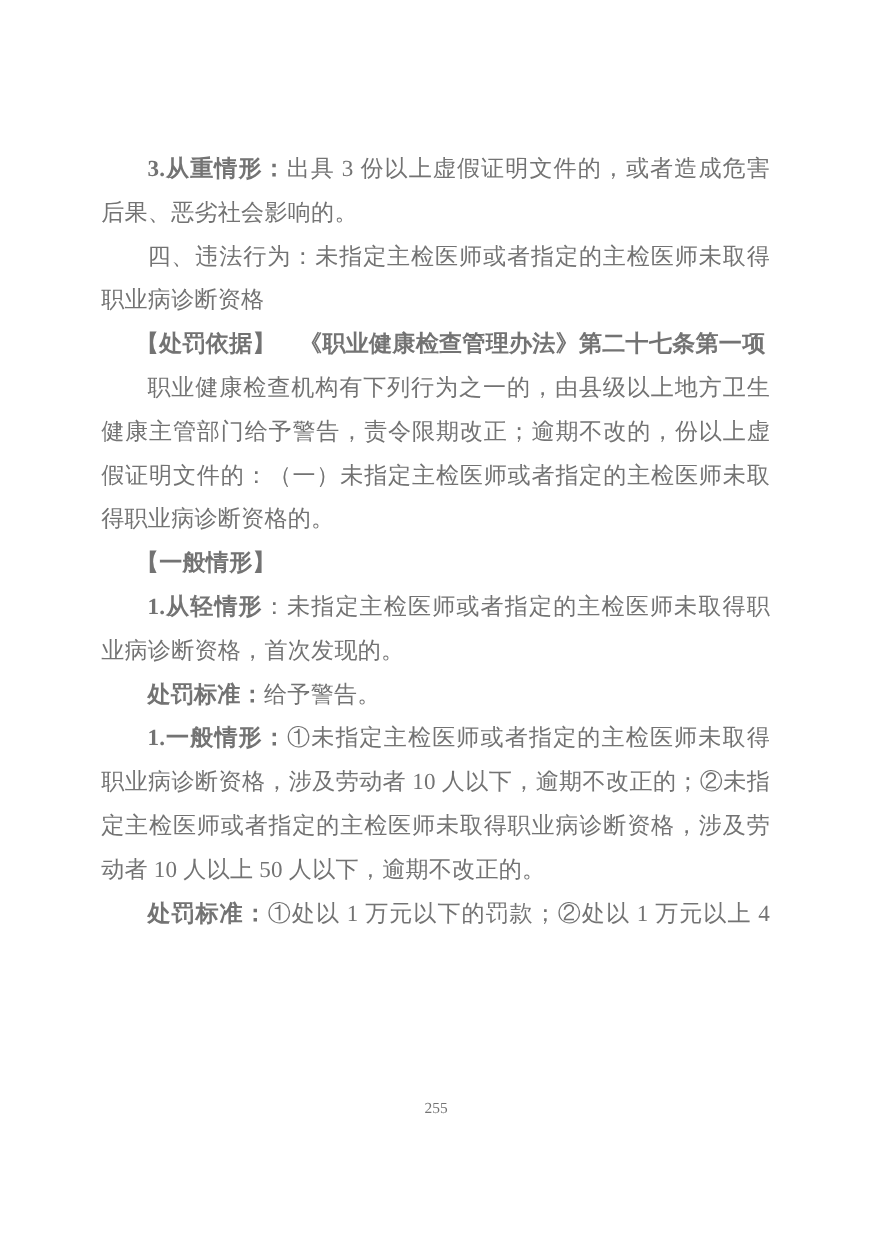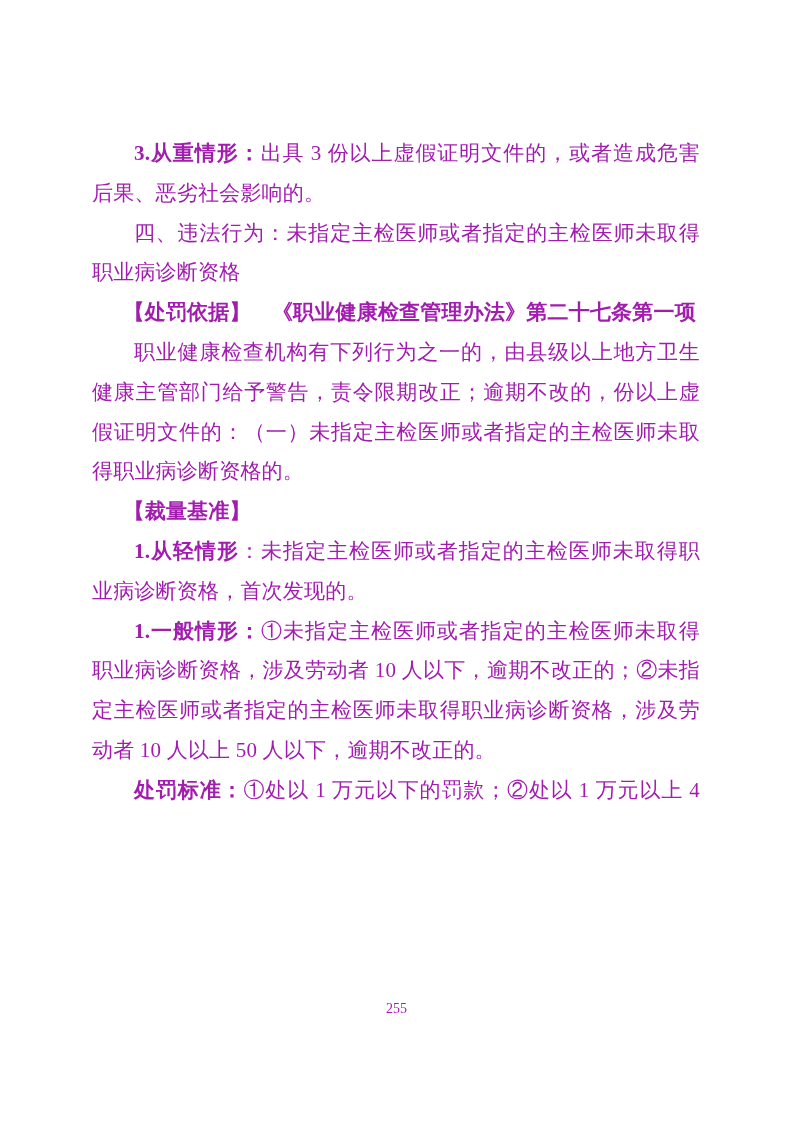--- a/index.html
+++ b/index.html
@@ -6,21 +6,21 @@
     margin: 0;
     padding: 0;
     background: #ffffff;
   }
   .page {
     position: relative;
     width: 793px;
     height: 1122px;
     background: #ffffff;
     overflow: hidden;
-    color: #a21caf;
+    color: #737373;
     font-family: "Liberation Serif", "DejaVu Serif", serif;
   }
   .body-text {
     position: absolute;
     left: 92px;
     top: 134px;
     width: 608px;
     font-size: 21px;
     line-height: 39.8px;
     text-align: justify;
@@ -54,21 +54,22 @@
 </style>
 </head>
 <body>
 
 <div class="page">
   <main class="body-text" id="doc-body">
       <p><span class="b">3.从重情形：</span><span>出具 3 份以上虚假证明文件的，或者造成危害后果、恶劣社会影响的。</span></p>
       <p><span>四、违法行为：未指定主检医师或者指定的主检医师未取得职业病诊断资格</span></p>
       <p class="bracket"><span class="b">【处罚依据】　《职业健康检查管理办法》第二十七条第一项</span></p>
       <p><span>职业健康检查机构有下列行为之一的，由县级以上地方卫生健康主管部门给予警告，责令限期改正；逾期不改的，份以上虚假证明文件的：（一）未指定主检医师或者指定的主检医师未取得职业病诊断资格的。</span></p>
-      <p class="bracket"><span class="b">【裁量基准】</span></p>
+      <p class="bracket"><span class="b">【一般情形】</span></p>
       <p><span class="b">1.从轻情形</span><span>：未指定主检医师或者指定的主检医师未取得职业病诊断资格，首次发现的。</span></p>
+      <p><span class="b">处罚标准：</span><span>给予警告。</span></p>
       <p><span class="b">1.一般情形：</span><span>①未指定主检医师或者指定的主检医师未取得职业病诊断资格，涉及劳动者 10 人以下，逾期不改正的；②未指定主检医师或者指定的主检医师未取得职业病诊断资格，涉及劳动者 10 人以上 50 人以下，逾期不改正的。</span></p>
       <p class="continued"><span class="b">处罚标准：</span><span>①处以 1 万元以下的罚款；②处以 1 万元以上 4</span></p>
     </main>
   <footer class="page-footer">
     <span>255</span>
   </footer>
 </div>
 
 </body></html>

